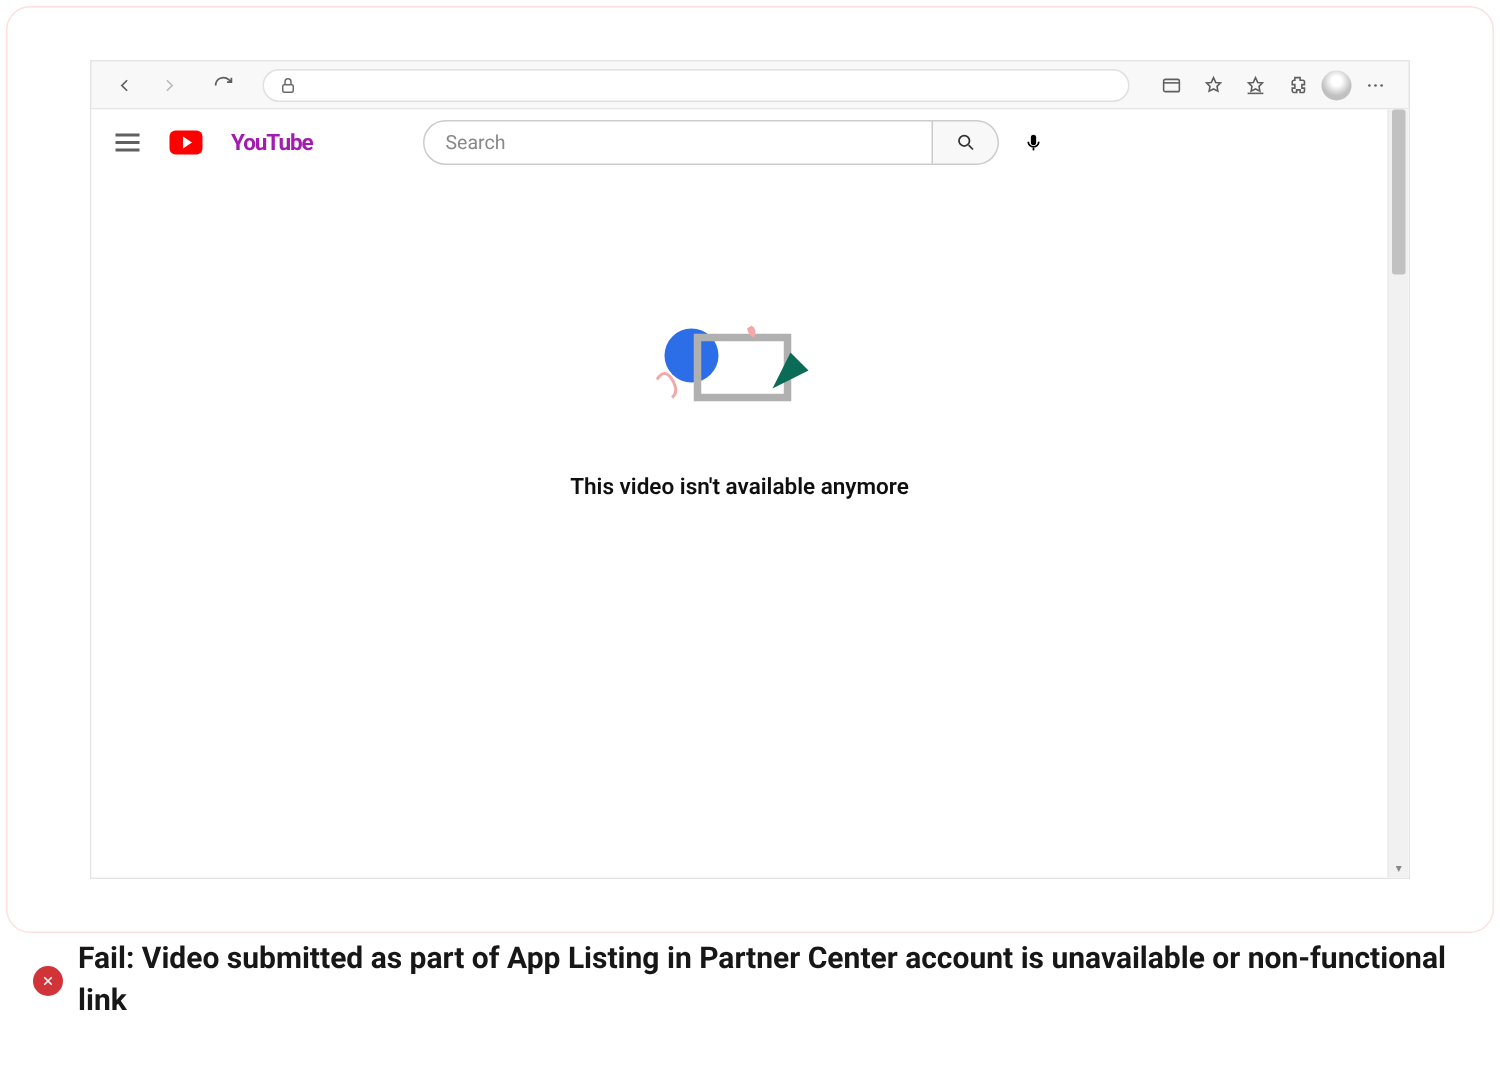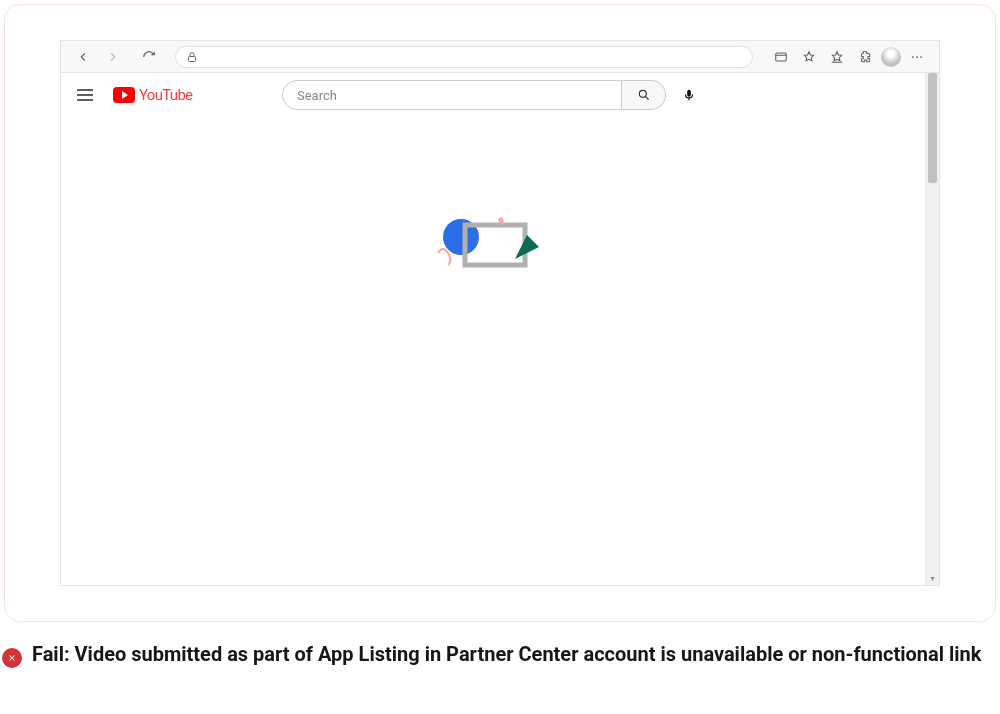--- a/index.html
+++ b/index.html
@@ -119,25 +119,25 @@
       display: flex; align-items: center; justify-content: center;
     }
     .yt-play::after {
       content: '';
       border-left: 6px solid #fff;
       border-top: 4px solid transparent;
       border-bottom: 4px solid transparent;
       margin-left: 1px;
     }
     .yt-text {
-      font-weight: 400;
+      font-weight: 700;
       font-size: 15px;
       letter-spacing: -0.7px;
-      color: #ef4444;
-      margin-left: 2px;
+      color: #a21caf;
+      margin-left: 17px;
     }
     .yt-search-wrap {
       display: flex;
       align-items: center;
       position: absolute;
       left: 50%;
       transform: translateX(-50%);
     }
     .yt-search {
       width: 340px;
@@ -187,25 +187,25 @@
       padding: 8px 16px;
       font-size: 12px;
       font-weight: 600;
       color: #065fd4;
       background: #fff;
       letter-spacing: 0.3px;
     }
     .caption-row {
       position: absolute;
       left: 0; right: 0;
-      top: 640px;
-      display: flex;
-      align-items: flex-end;
+      top: 624px;
+      display: flex;
+      align-items: center;
       gap: 10px;
-      padding: 0 2px;
+      padding: 0 22px;
     }
     .fail-icon {
       width: 20px; height: 20px;
       background: #d13438;
       border-radius: 50%;
       display: flex; align-items: center; justify-content: center;
       flex-shrink: 0;
       margin-top: 4px;
     }
     .fail-icon svg { width: 10px; height: 10px; stroke: #fff; stroke-width: 2.5; }
@@ -316,20 +316,21 @@
         </div>
 
         <div class="error-area">
           <svg class="error-graphic" viewBox="0 0 140 80">
             <circle cx="38" cy="30" r="18" fill="#2b6ee8"></circle>
             <rect x="42" y="18" width="60" height="40" fill="none" stroke="#b0b0b0" stroke-width="5"></rect>
             <polygon points="92,52 116,40 104,28" fill="#0a6b56"></polygon>
             <path d="M15 46 q5 -8 10 0 q5 8 0 12" fill="none" stroke="#f4a9a9" stroke-width="2"></path>
             <path d="M78 10 q4 2 2 8 q-4 -1 -5 -6 z" fill="#f4a9a9"></path>
           </svg>
+          <div class="error-title">This video isn't available anymore</div>
         </div>
       </div>
 
       <div class="scrollbar-track">
         <div class="scrollbar-thumb"></div>
         <div class="scrollbar-arrow down">▾</div>
       </div>
     </div>
 
   </div>

